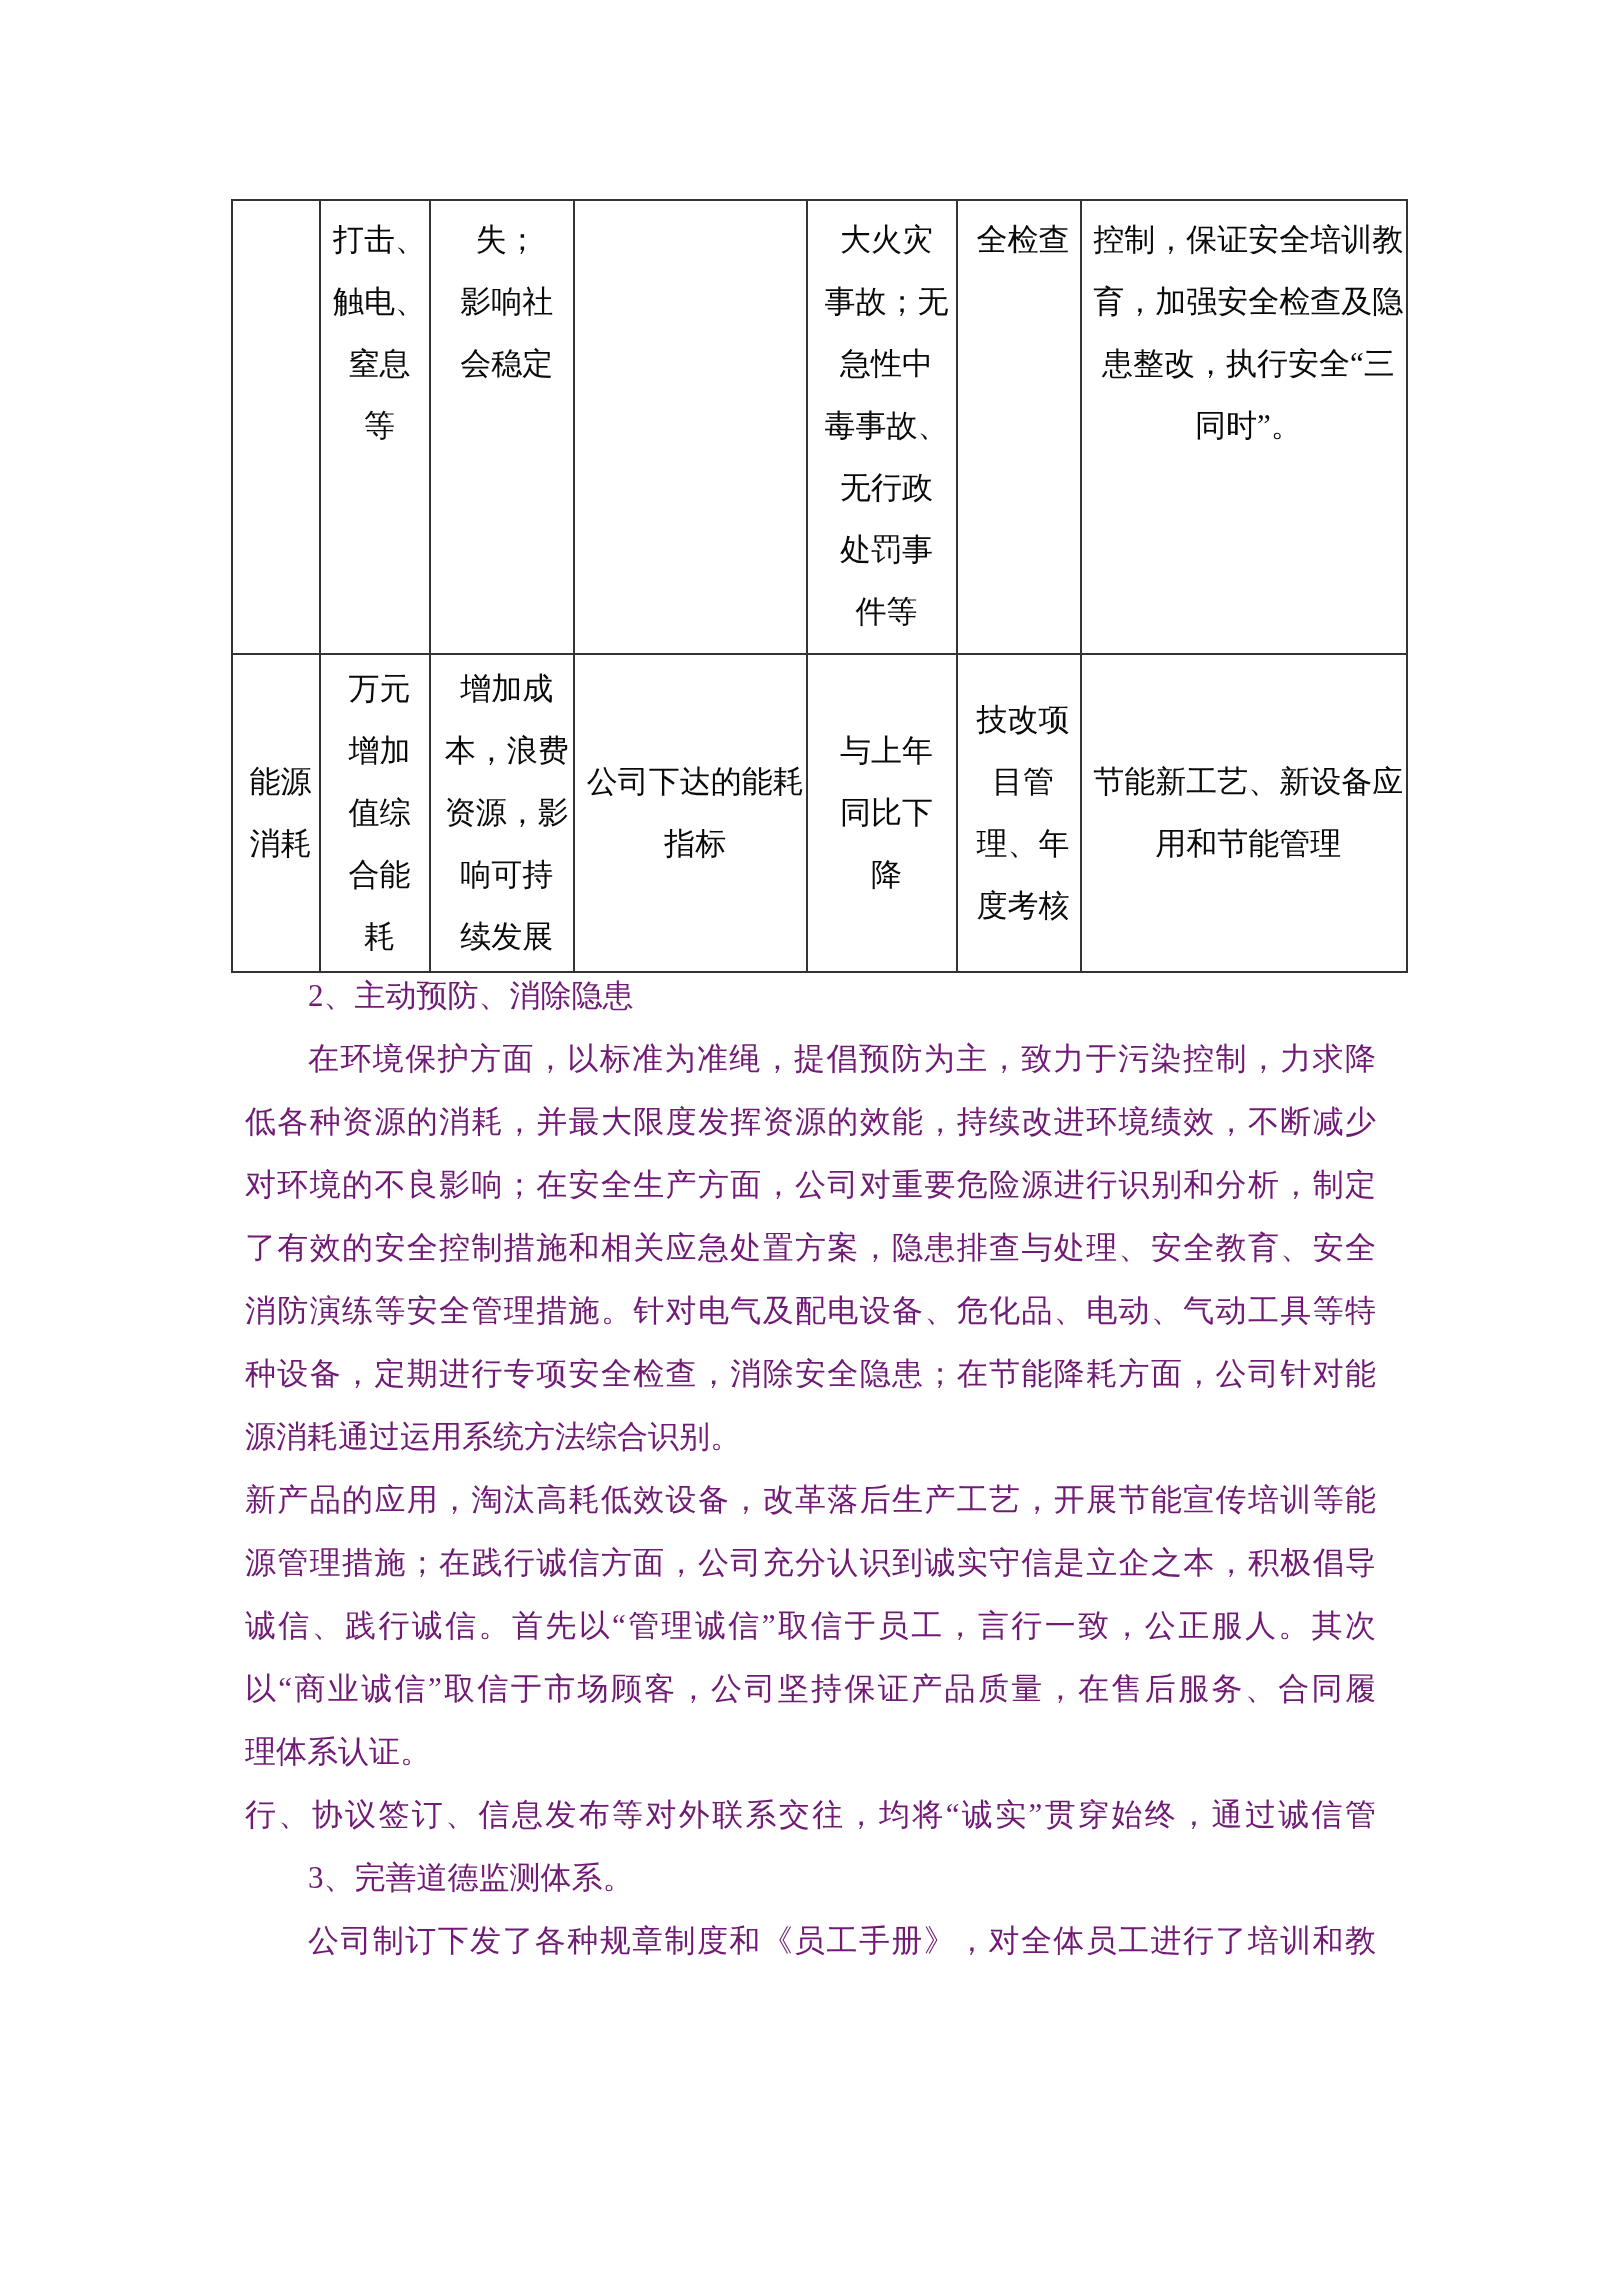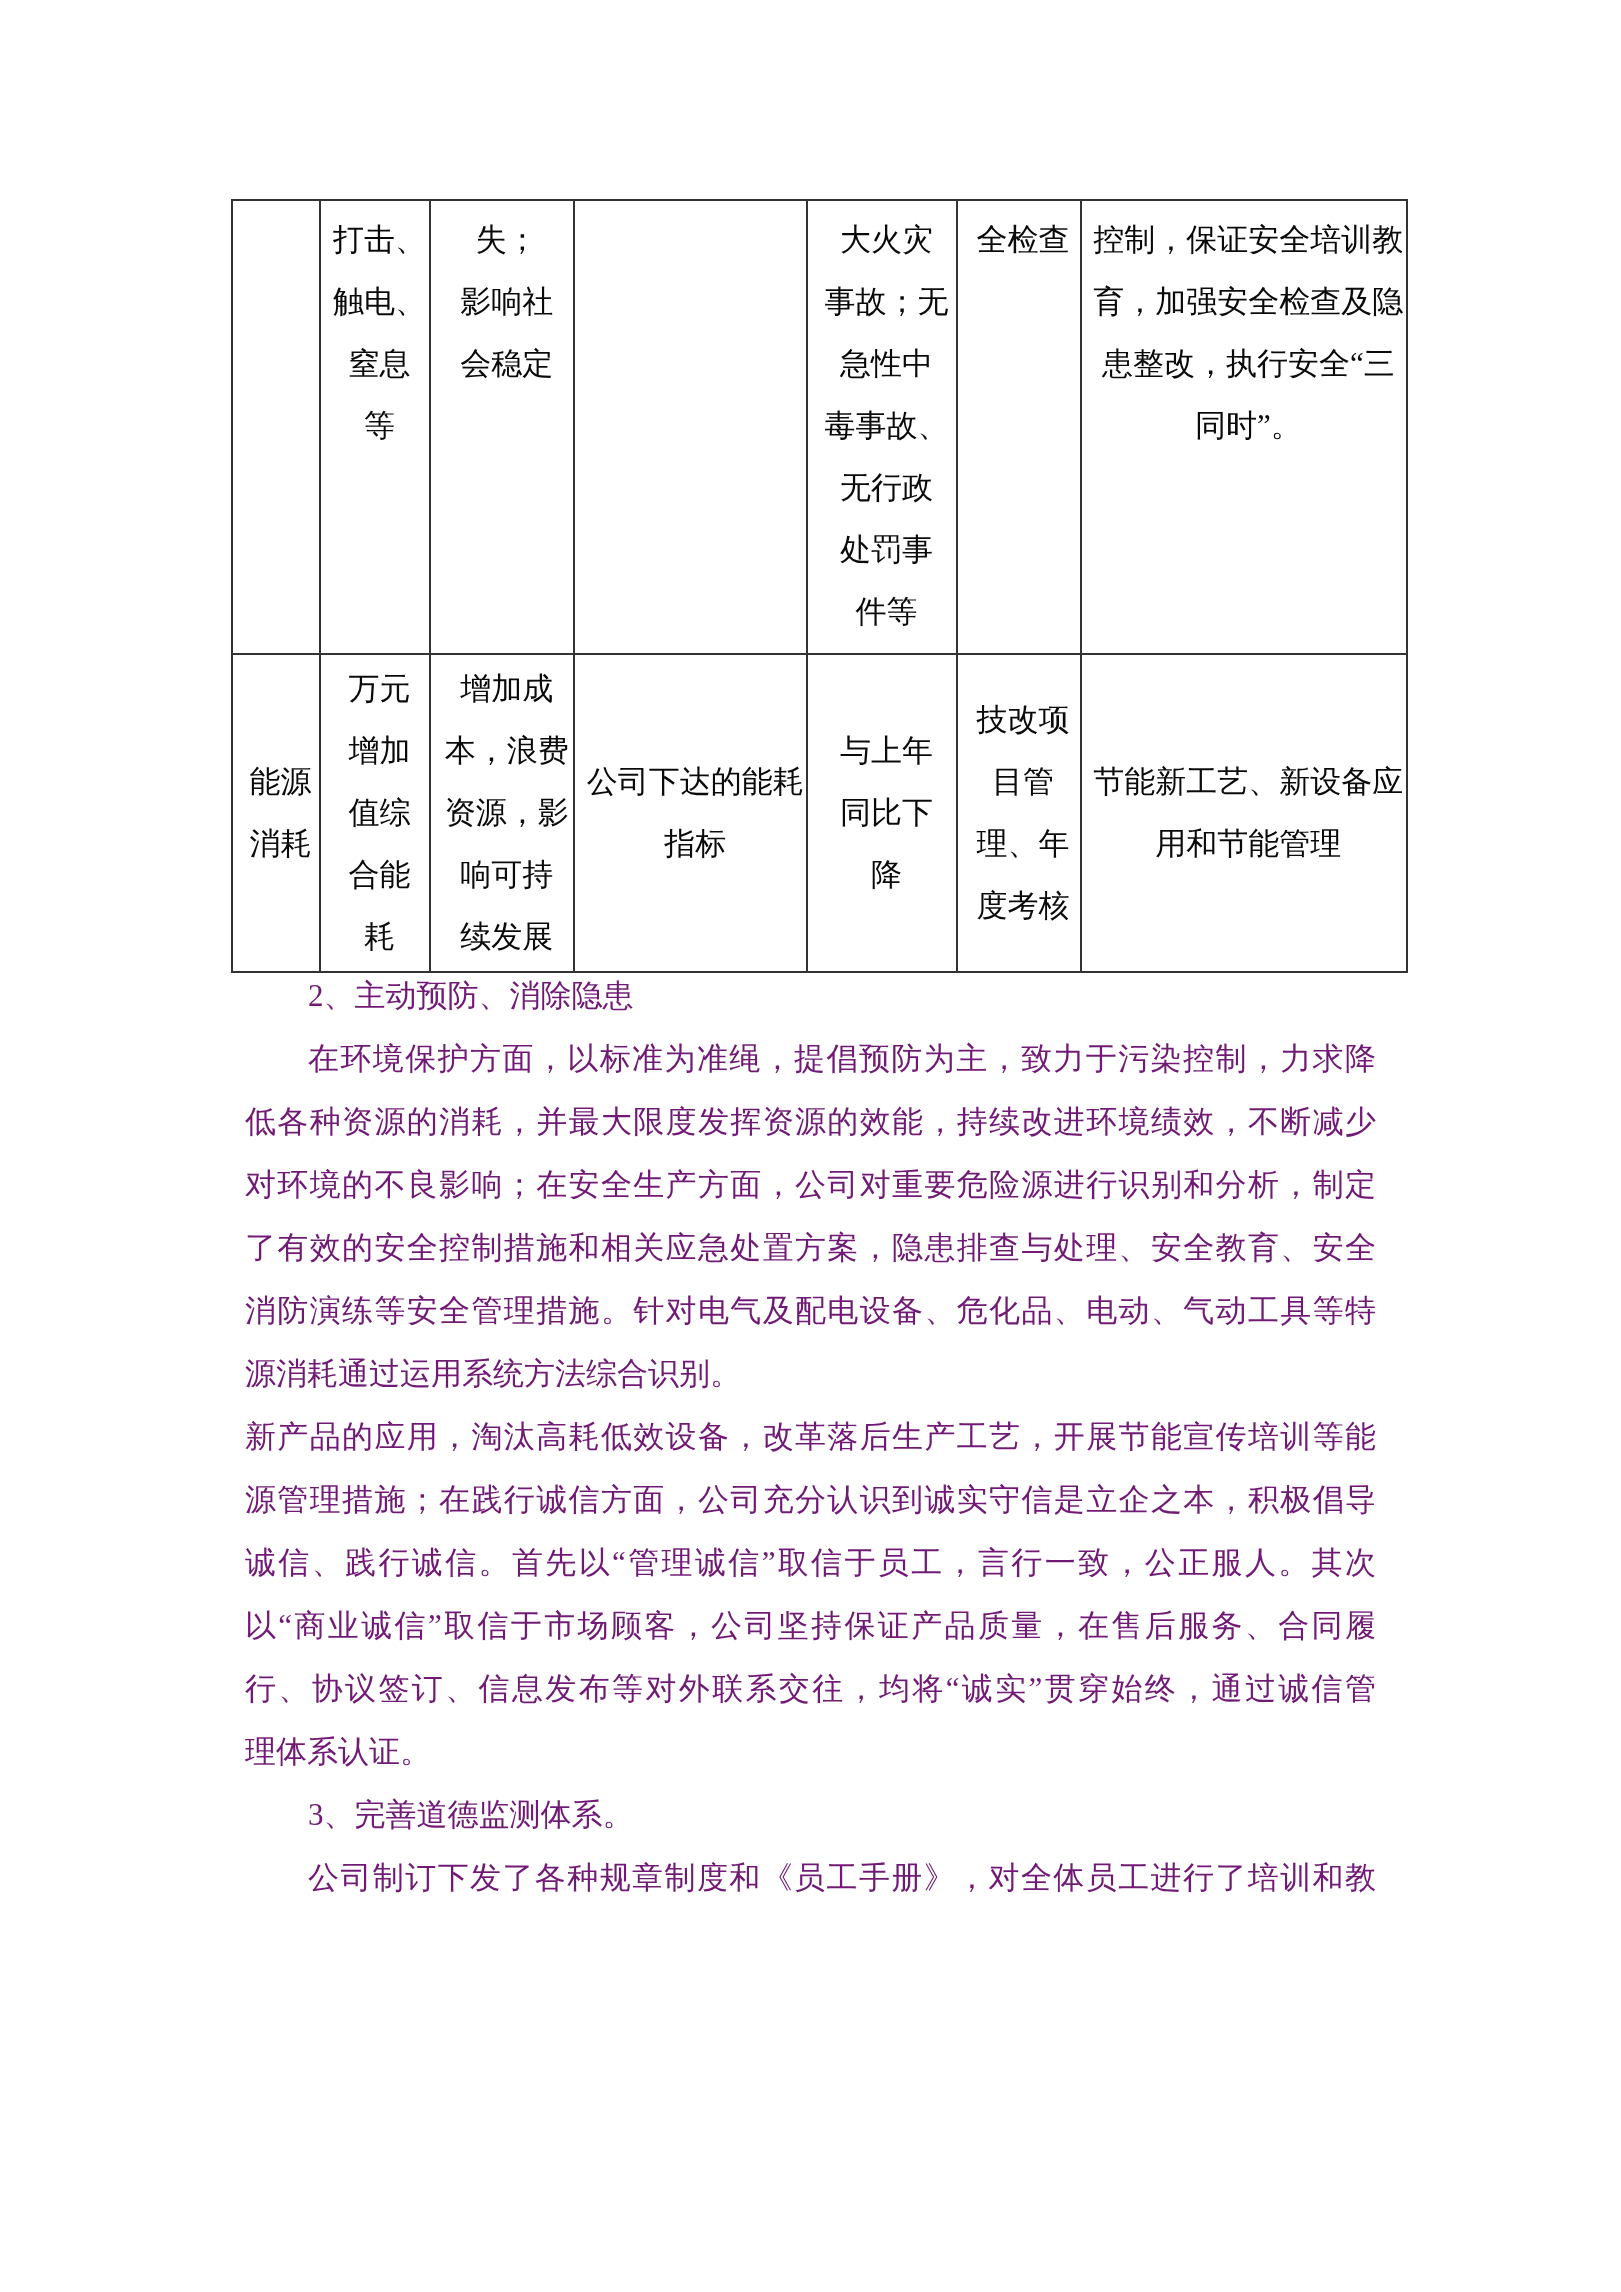--- a/index.html
+++ b/index.html
@@ -164,25 +164,26 @@
       </tbody>
   </table>
 
   <div class="body-text">
       <div class="doc-line indent">2、主动预防、消除隐患</div>
       <div class="doc-line indent justify">在环境保护方面，以标准为准绳，提倡预防为主，致力于污染控制，力求降</div>
       <div class="doc-line justify">低各种资源的消耗，并最大限度发挥资源的效能，持续改进环境绩效，不断减少</div>
       <div class="doc-line justify">对环境的不良影响；在安全生产方面，公司对重要危险源进行识别和分析，制定</div>
       <div class="doc-line justify">了有效的安全控制措施和相关应急处置方案，隐患排查与处理、安全教育、安全</div>
       <div class="doc-line justify">消防演练等安全管理措施。针对电气及配电设备、危化品、电动、气动工具等特</div>
+      <div class="doc-line justify">种设备，定期进行专项安全检查，消除安全隐患；在节能降耗方面，公司针对能</div>
       <div class="doc-line">源消耗通过运用系统方法综合识别。</div>
       <div class="doc-line justify">新产品的应用，淘汰高耗低效设备，改革落后生产工艺，开展节能宣传培训等能</div>
       <div class="doc-line justify">源管理措施；在践行诚信方面，公司充分认识到诚实守信是立企之本，积极倡导</div>
       <div class="doc-line justify">诚信、践行诚信。首先以“管理诚信”取信于员工，言行一致，公正服人。其次</div>
       <div class="doc-line justify">以“商业诚信”取信于市场顾客，公司坚持保证产品质量，在售后服务、合同履</div>
+      <div class="doc-line">理体系认证。</div>
       <div class="doc-line justify">行、协议签订、信息发布等对外联系交往，均将“诚实”贯穿始终，通过诚信管</div>
-      <div class="doc-line">理体系认证。</div>
       <div class="doc-line indent">3、完善道德监测体系。</div>
       <div class="doc-line indent justify">公司制订下发了各种规章制度和《员工手册》，对全体员工进行了培训和教</div>
     </div>
 
 </div>
 
 
 </body></html>

